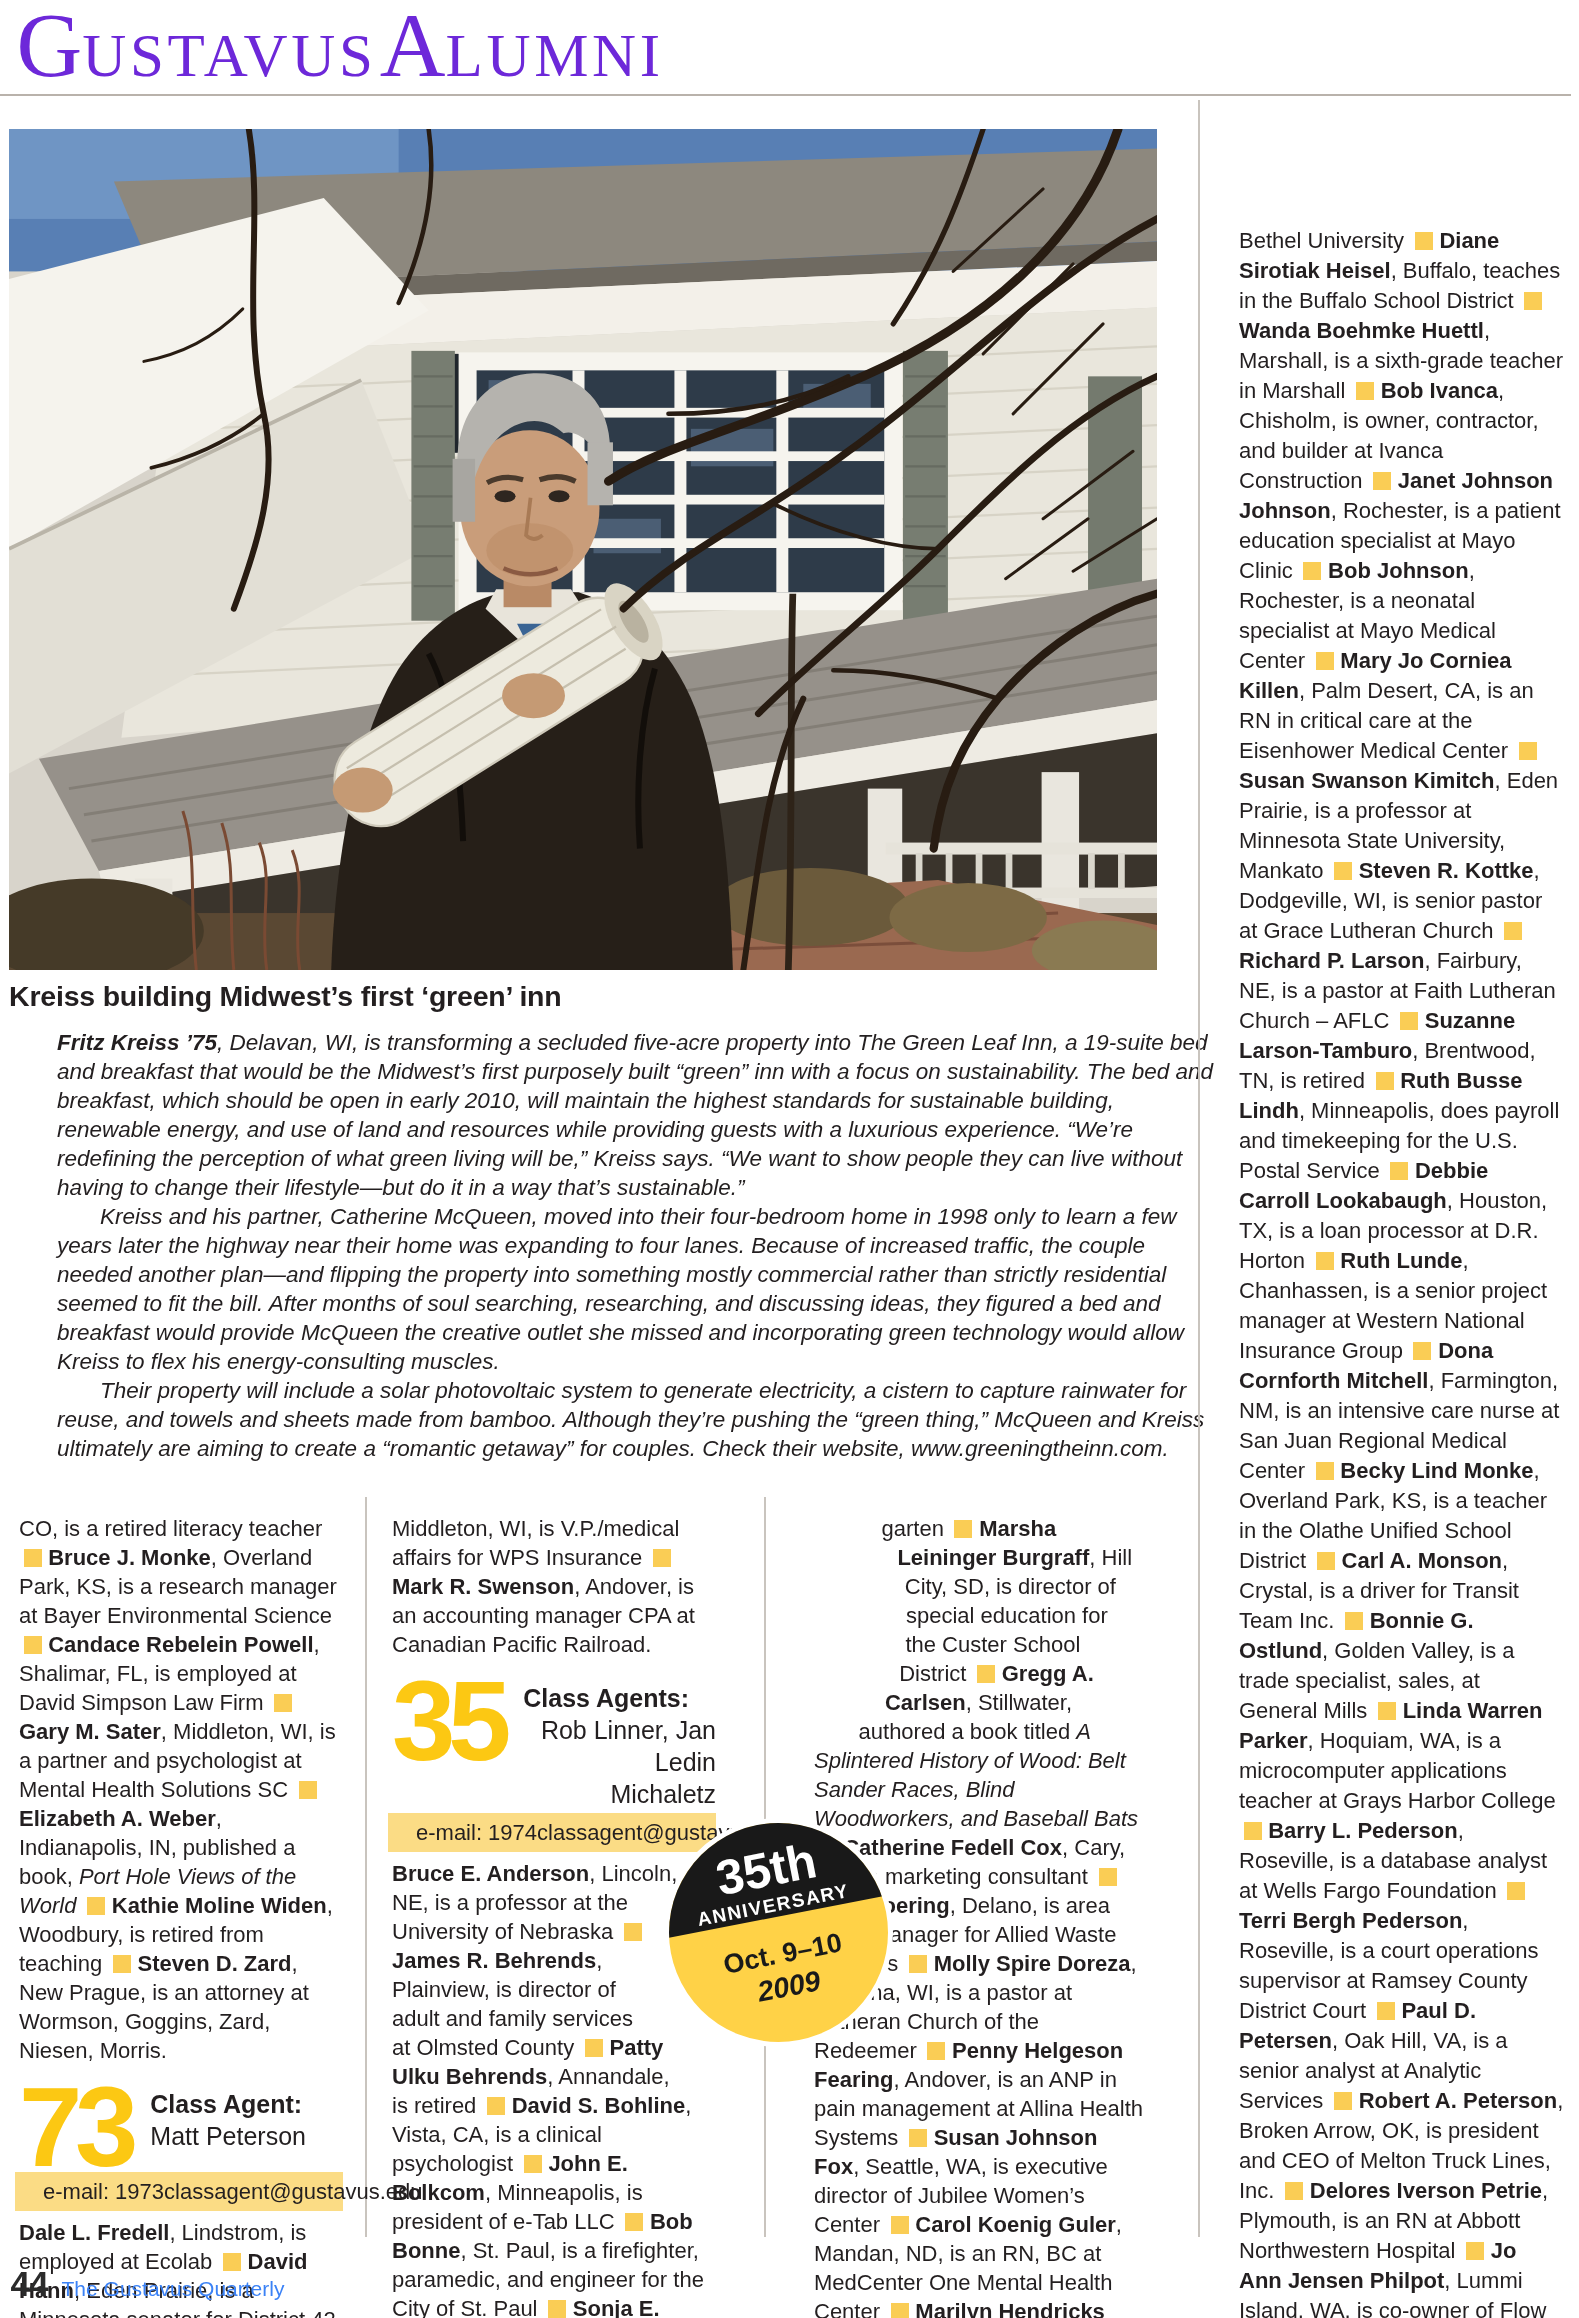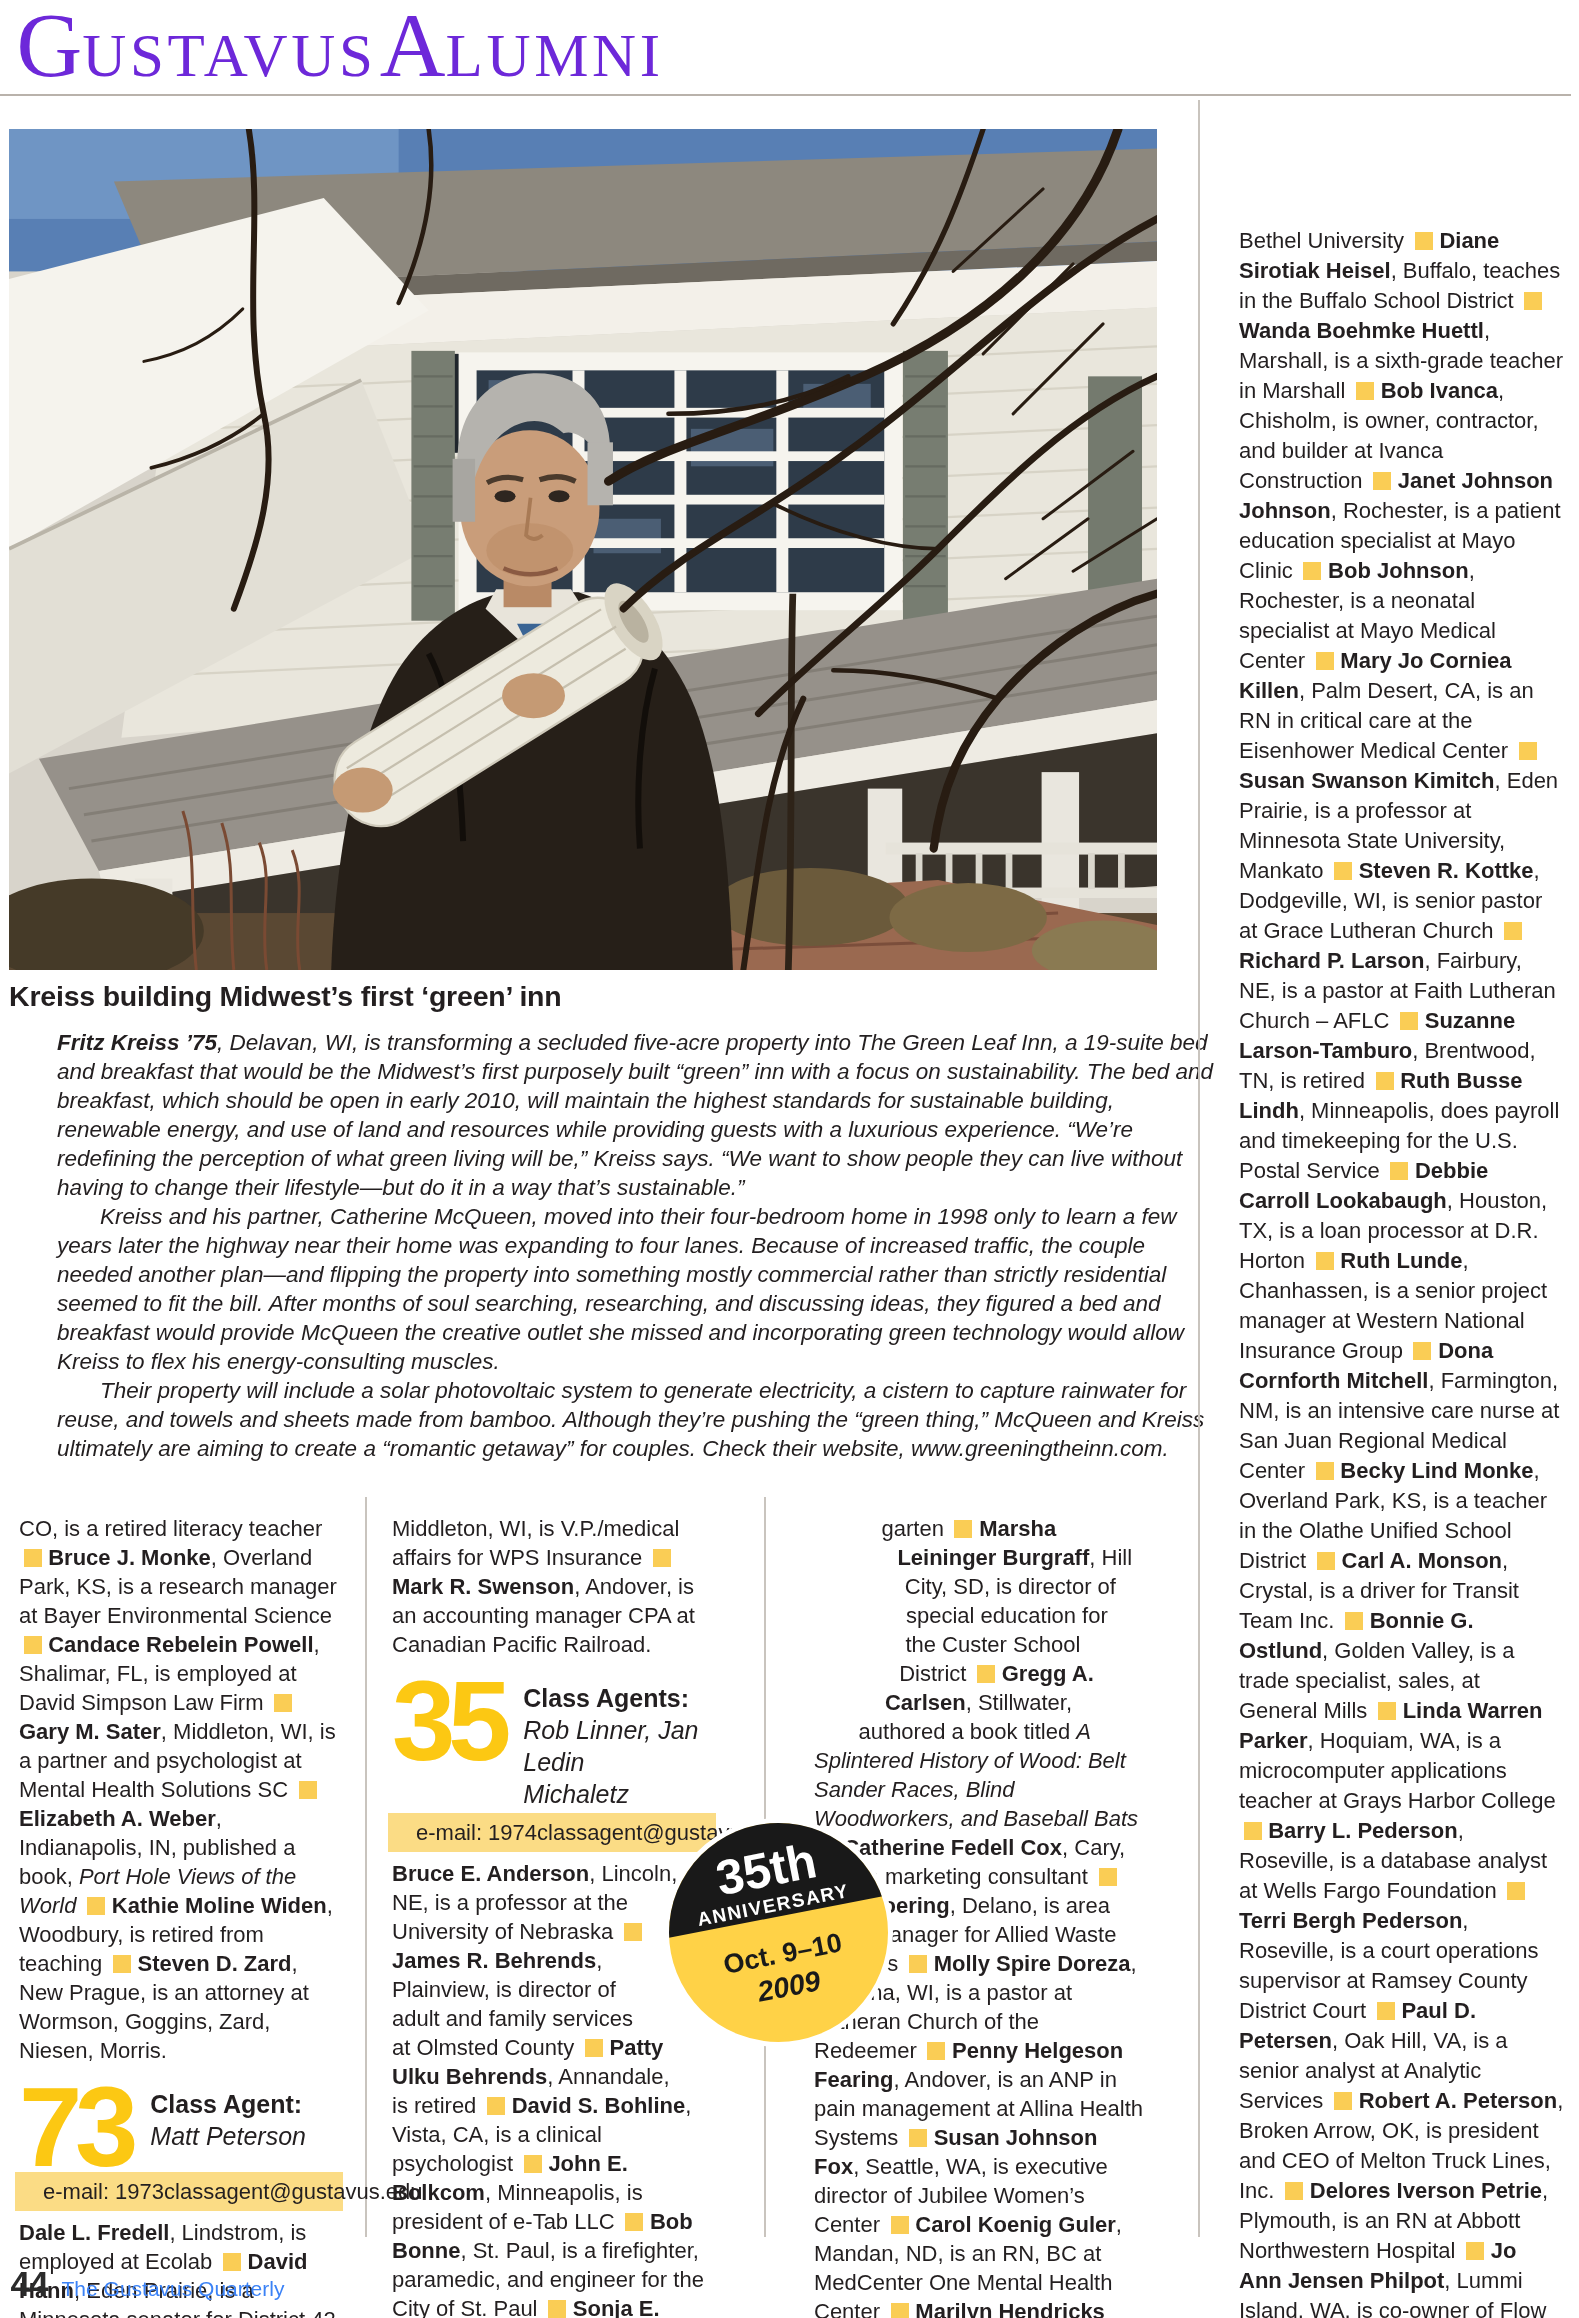--- a/index.html
+++ b/index.html
@@ -43,21 +43,21 @@
   .col i{font-style:italic;}
   .sq{display:inline-block;width:18px;height:18px;background:#FACD55;
       margin:0 6.7px 0 4.5px;vertical-align:-1.5px;}
 
   
   .agent{display:flex;gap:19.5px;align-items:flex-start;margin-top:19.5px;}
   .agent-num{font-size:114px;font-weight:700;color:#FCC813;line-height:84px;
              letter-spacing:-7.5px;}
   .agent-info{padding-top:3px;font-size:25px;line-height:32px;}
   .agent-label{font-weight:700;}
-  .agent-name{font-style:italic;}
+  .agent-name{text-align:right;}
   .email-band{background:#FBDC85;font-size:22px;font-style:normal;
               padding:5.2px 4.5px 5.2px 28.5px;margin:3px 0 7.5px -4.5px;white-space:nowrap;}
 
   
   .badge{position:absolute;left:664px;top:1818px;width:219px;height:219px;
          border-radius:50%;background:#FFD247;border:5.2px solid #ffffff;
          overflow:hidden;z-index:6;}
   .badge-cap{position:absolute;left:-30%;top:-36%;width:160%;height:78%;
              background:#191919;transform:rotate(-11deg);}
   .badge-inner{position:absolute;inset:0;transform:rotate(-11deg);

